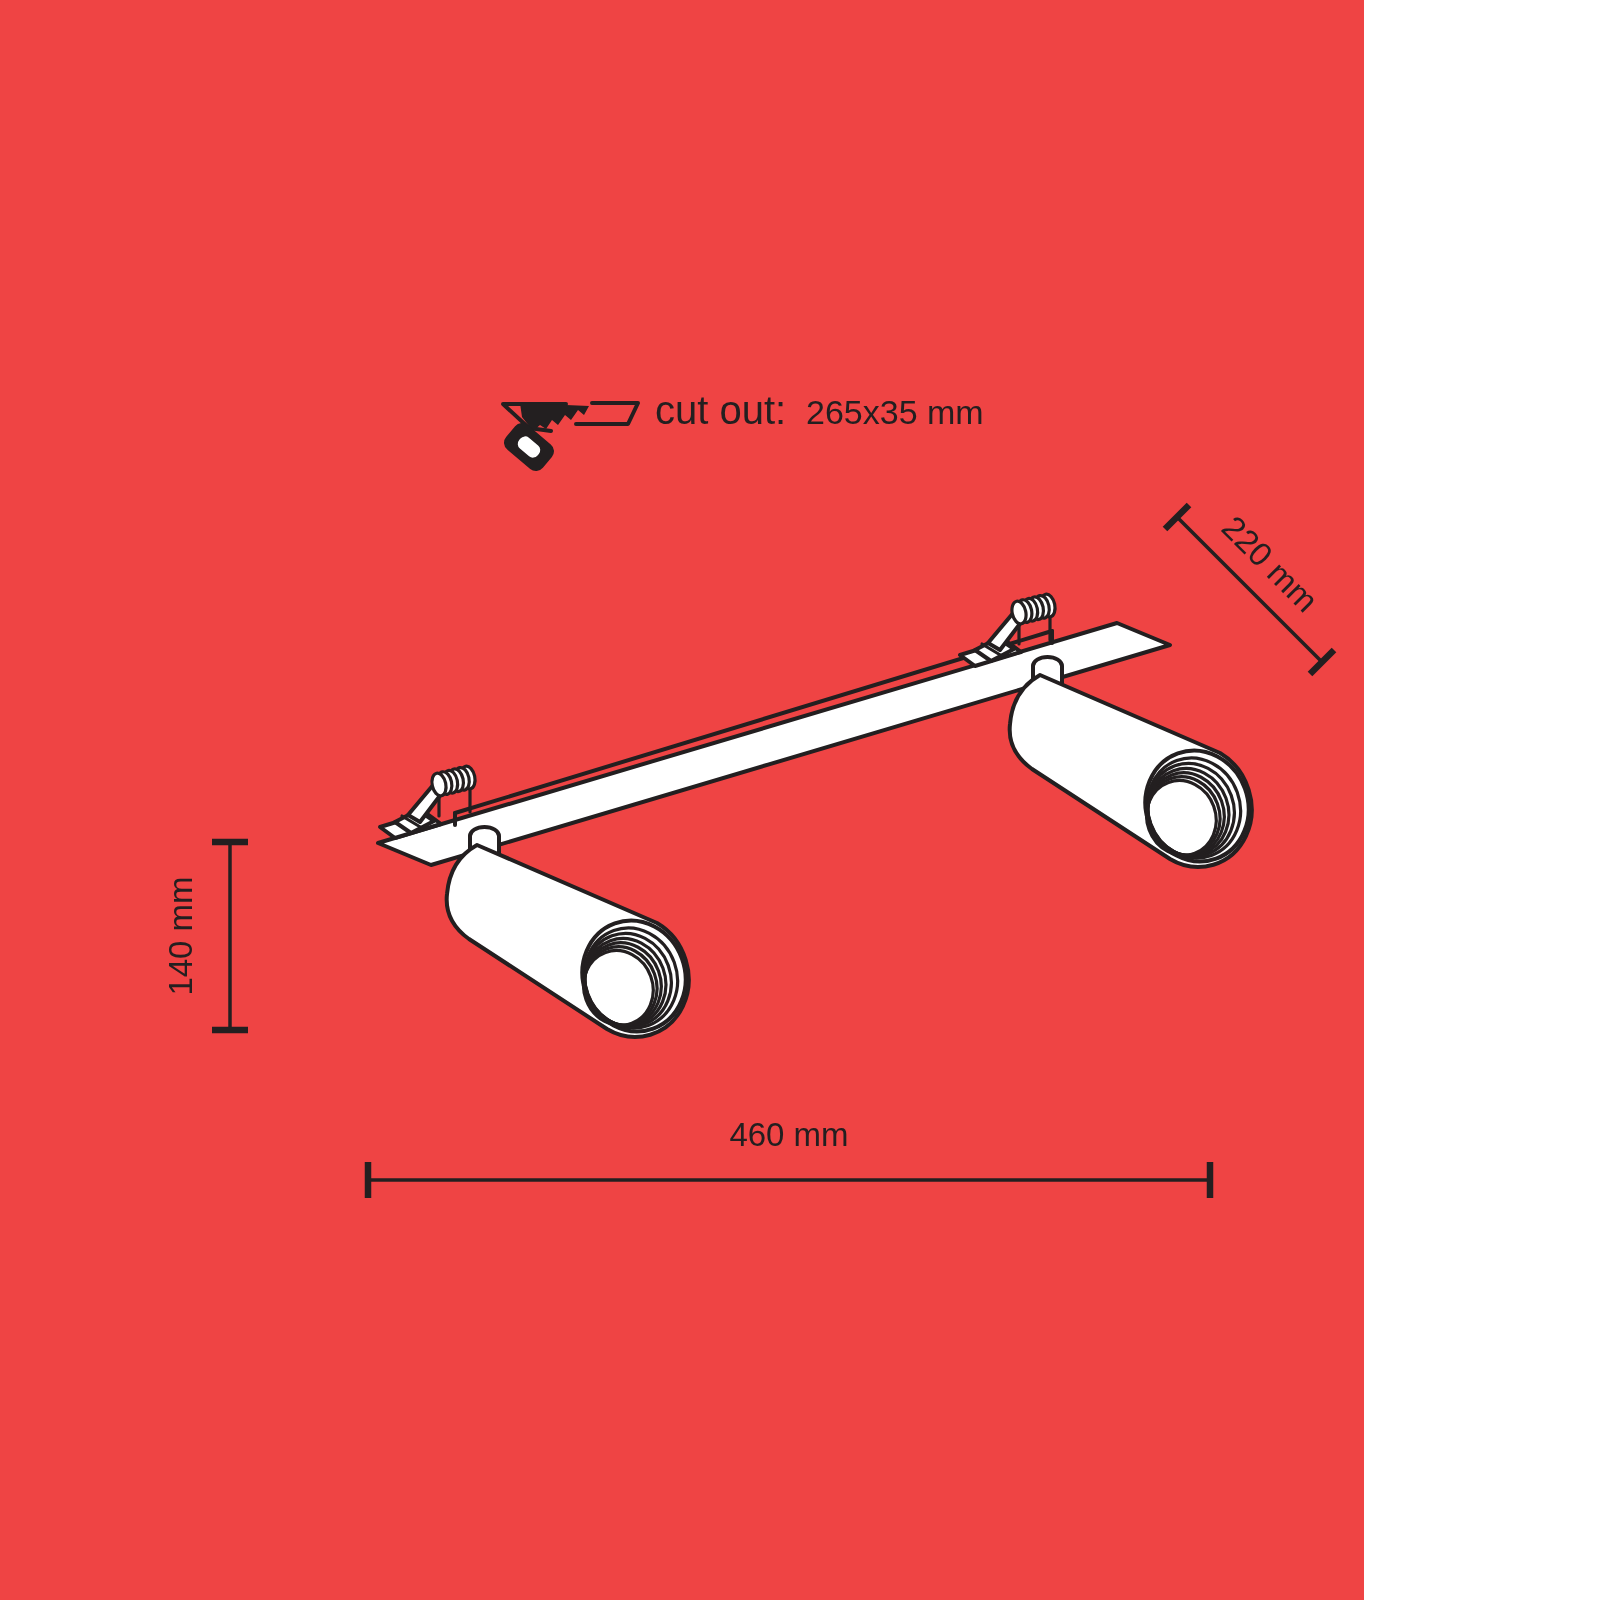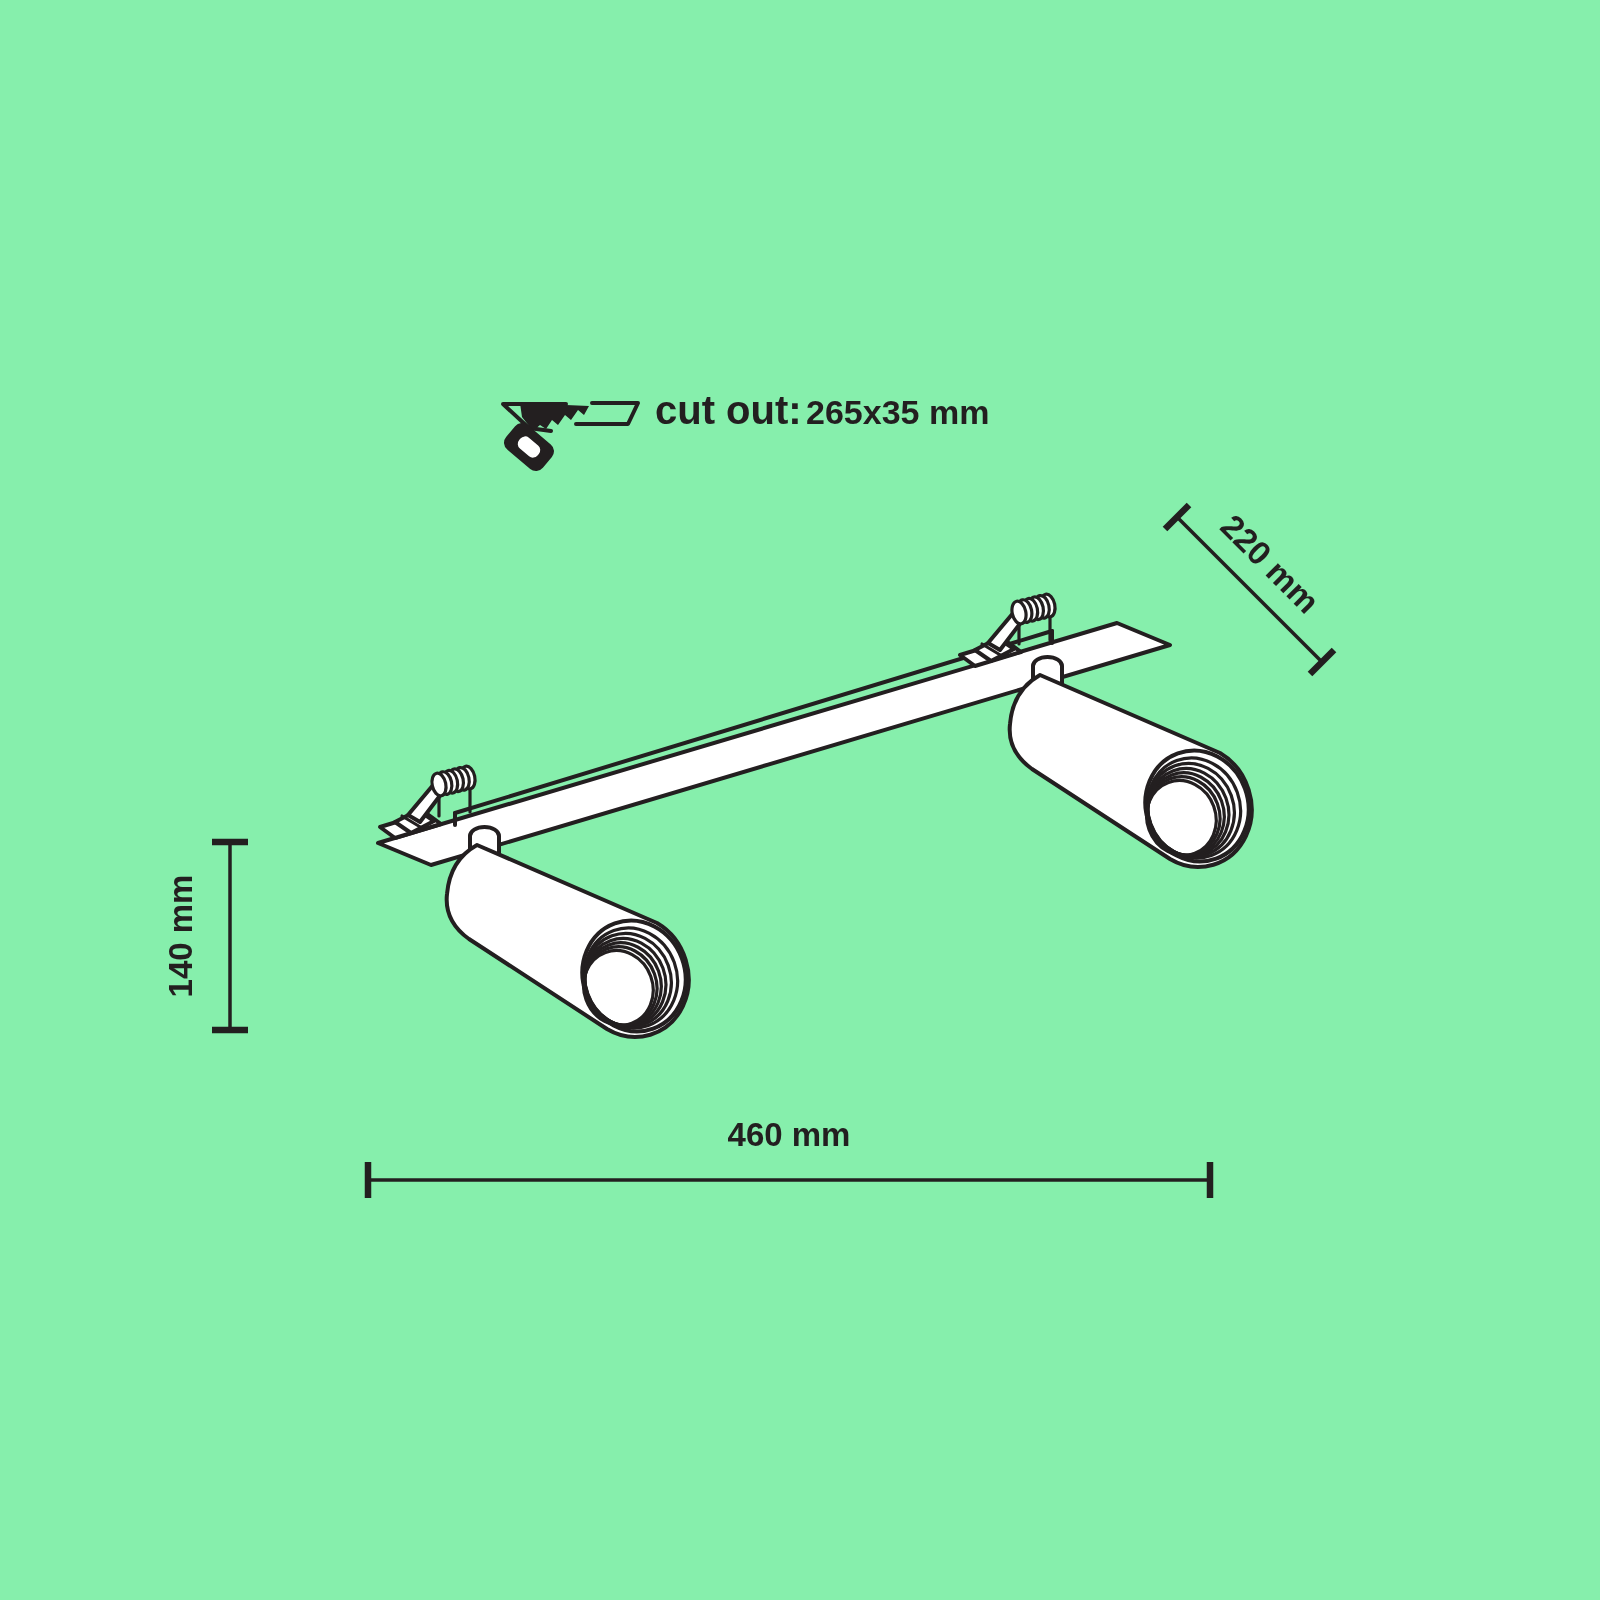--- a/index.html
+++ b/index.html
@@ -1,22 +1,21 @@
 <!DOCTYPE html>
 <html><head>
 <meta charset="utf-8">
 <style>
   html,body{margin:0;padding:0;background:#ffffff;}
   .stage{
     position:relative;
-    width:1600px;height:1600px;
-    background:#86efac;
+    width:1364px;height:1600px;
+    background:#ef4444;
     font-family:"Liberation Sans", sans-serif;
     overflow:hidden;
-    font-weight:bold;
   }
   svg{display:block;}
   .ink-line{stroke:#231f20;stroke-width:4;fill:none;stroke-linecap:round;stroke-linejoin:round;}
   .ink-thin{stroke:#231f20;stroke-width:3.2;fill:none;stroke-linecap:round;stroke-linejoin:round;}
   .ink-fill{stroke:#231f20;stroke-width:4;fill:#ffffff;stroke-linejoin:round;}
   .solid{fill:#231f20;stroke:none;}
   .dim-line{stroke:#231f20;stroke-width:3.5;fill:none;stroke-linecap:butt;}
   .dim-tick{stroke:#231f20;stroke-width:6.5;fill:none;stroke-linecap:butt;}
   .dim-text{fill:#231f20;font-size:33px;font-family:"Liberation Sans",sans-serif;}
   .cutout-label{fill:#231f20;font-size:40px;font-family:"Liberation Sans",sans-serif;}

